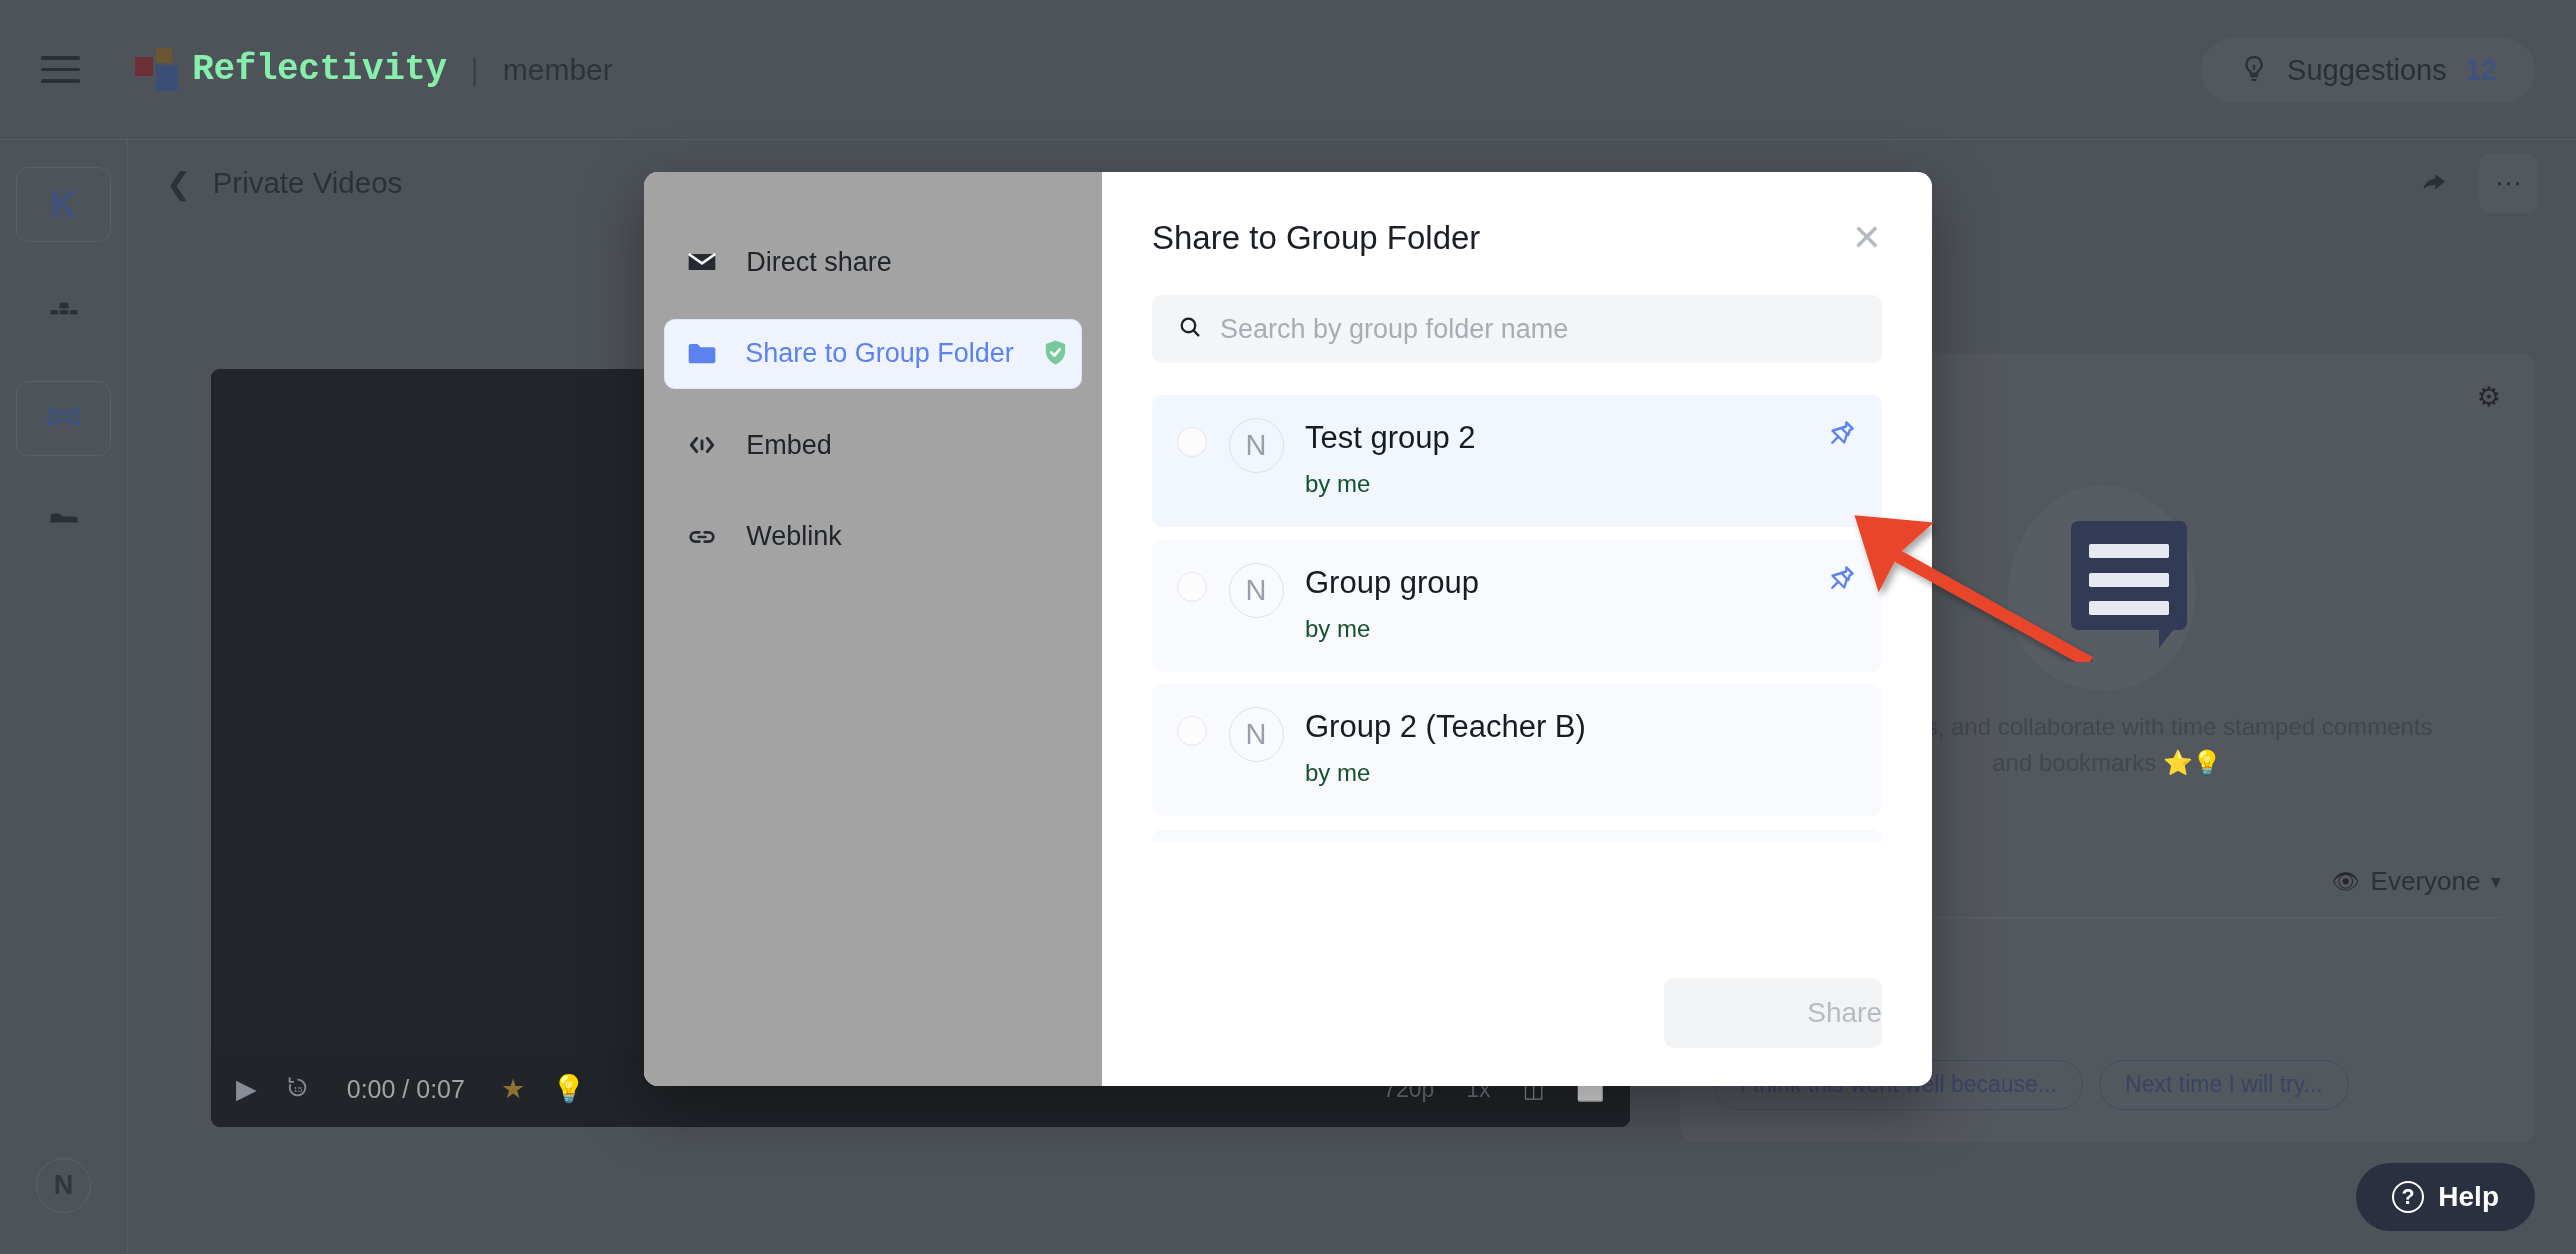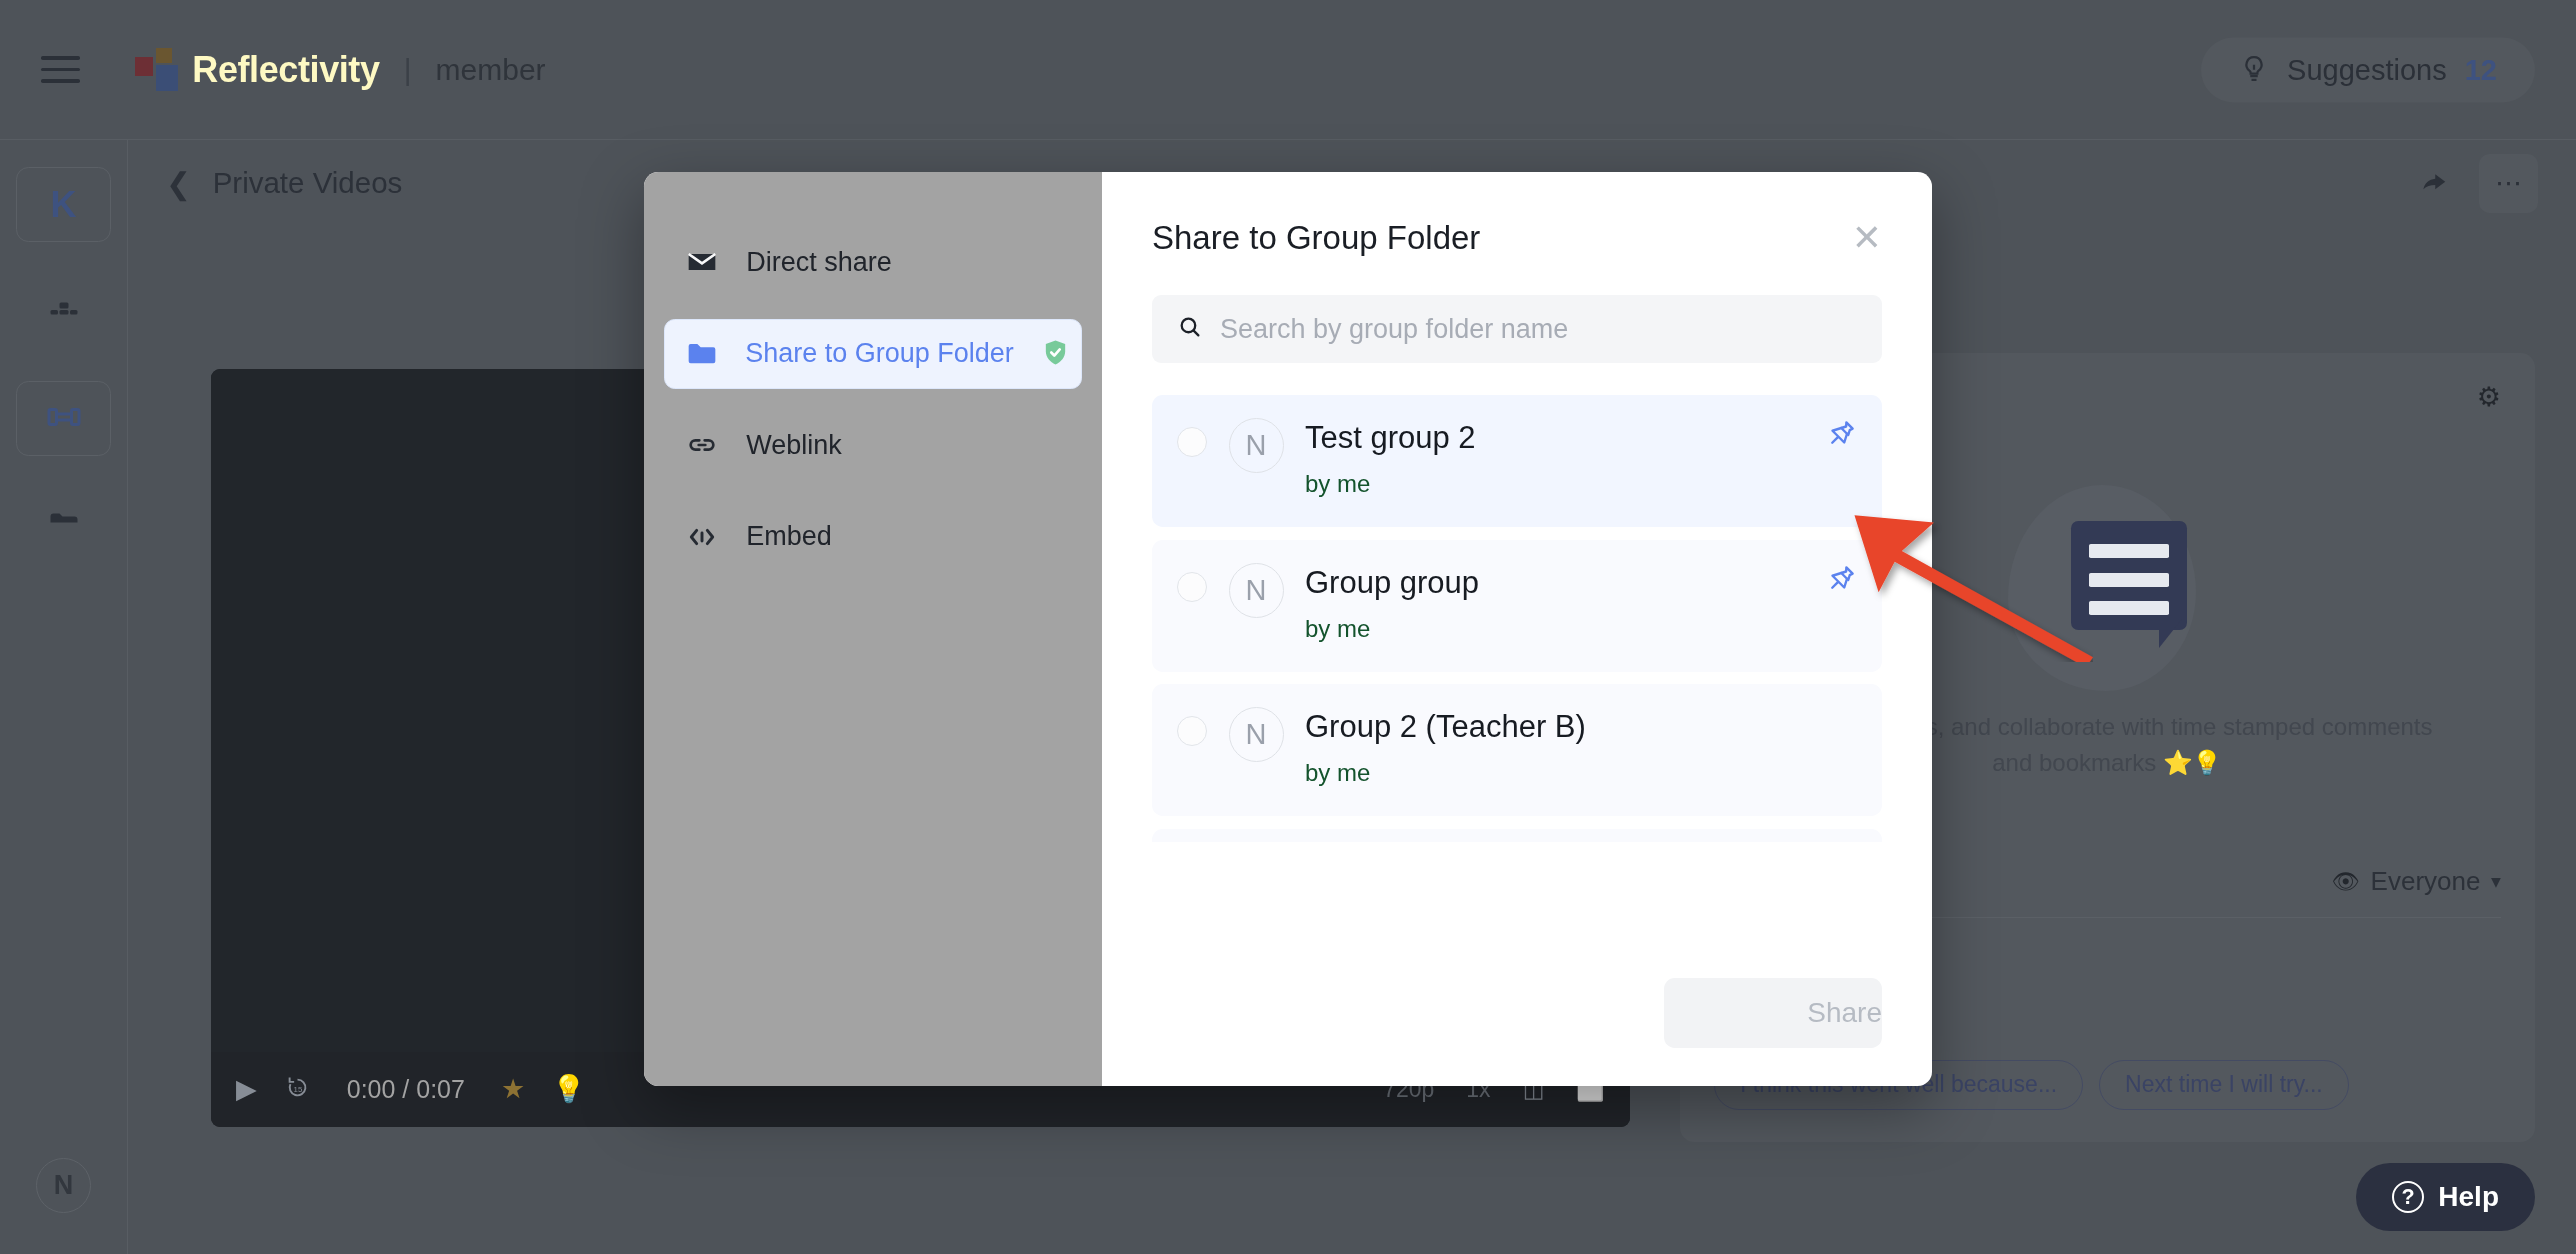--- a/index.html
+++ b/index.html
@@ -22,21 +22,21 @@
   #hamburger { width: 39px; height: 27px; display: flex; flex-direction: column;
     justify-content: space-between; margin-right: 55px; cursor: pointer; }
   #hamburger span { display: block; height: 3.6px; background: #2b3038; border-radius: 1.8px; }
 
   .brand { display: flex; align-items: center; gap: 14.3px; }
   .brand-logo { position: relative; width: 43px; height: 43px; }
   .brand-logo i { position: absolute; display: block; }
   .bl-red   { left: 0px;  top: 9px; width: 18px; height: 19px; background: #6d2f35; }
   .bl-gold  { left: 20.6px; top: 0px;  width: 16px; height: 15px; background: #6a5630; }
   .bl-blue  { left: 20.6px; top: 17px; width: 22.4px; height: 26px; background: #3b4e76; }
-  .brand-name { font-size: 36px; font-weight: bold; color: #fef9c3; letter-spacing: -0.4px; }
+  .brand-name { font-size: 36px; font-weight: bold; color: #86efac; letter-spacing: -0.4px; font-family: Liberation Mono, monospace; }
   .brand-sep { font-size: 30px; color: #3b4047; margin: 0 9.8px; font-weight: 300; }
   .brand-role { font-size: 30px; color: #2f343b; }
 
   #suggestions-pill {
     position: absolute; right: 41px; top: 50%; transform: translateY(-50%);
     display: flex; gap: 18px;
     background: #53585e; border-radius: 894px; padding: 16px 38px;
     cursor: pointer;
   }
   #suggestions-pill .lbl { font-size: 29px; color: #2b3038; }
@@ -406,36 +406,36 @@
         <span class="ms-badge">
           <svg width="29" height="29" viewBox="0 0 24 24" fill="#78ca9a">
             <path d="M12 2l8 3v6c0 5-3.5 9-8 11-4.5-2-8-6-8-11V5z"></path>
             <path d="M8.5 12l2.5 2.5 4.5-5" fill="none" stroke="#fff" stroke-width="2.2" stroke-linecap="round" stroke-linejoin="round"></path>
           </svg>
         </span>
       </div>
 
       <div class="ms-item">
         <span class="ms-ico">
+          <svg width="32" height="32" viewBox="0 0 24 24" fill="none" stroke="#262b33" stroke-width="2.2" stroke-linecap="round" stroke-linejoin="round">
+            <path d="M8 7l-4 5 4 5M16 7l4 5-4 5M12 9v6"></path>
+          </svg>
+        </span>
+        <span class="ms-label">Embed</span>
+      </div>
+
+      <div class="ms-item">
+        <span class="ms-ico">
           <svg width="32" height="32" viewBox="0 0 24 24" fill="none" stroke="#262b33" stroke-width="2" stroke-linecap="round">
             <path d="M9.5 12h5"></path>
             <path d="M10 8.5H7a3.5 3.5 0 0 0 0 7h3"></path>
             <path d="M14 8.5h3a3.5 3.5 0 0 1 0 7h-3"></path>
           </svg>
         </span>
         <span class="ms-label">Weblink</span>
-      </div>
-
-      <div class="ms-item">
-        <span class="ms-ico">
-          <svg width="32" height="32" viewBox="0 0 24 24" fill="none" stroke="#262b33" stroke-width="2.2" stroke-linecap="round" stroke-linejoin="round">
-            <path d="M8 7l-4 5 4 5M16 7l4 5-4 5M12 9v6"></path>
-          </svg>
-        </span>
-        <span class="ms-label">Embed</span>
       </div>
     </div>
 
     <div id="modal-main">
       <div id="modal-head">
         <span id="modal-title">Share to Group Folder</span>
         <span id="modal-close">✕</span>
       </div>
 
       <div id="search-box">

